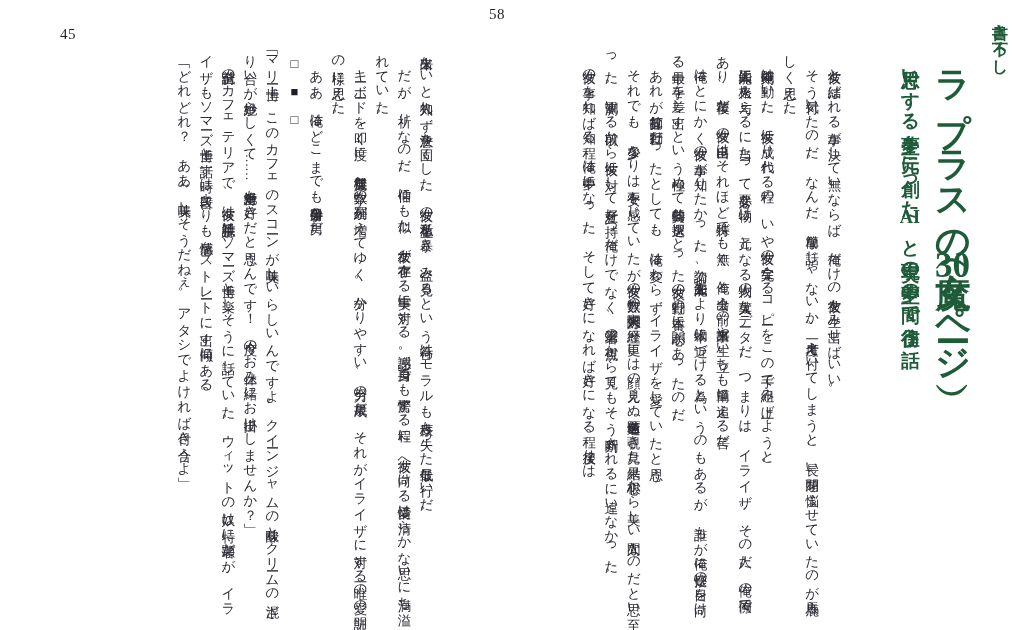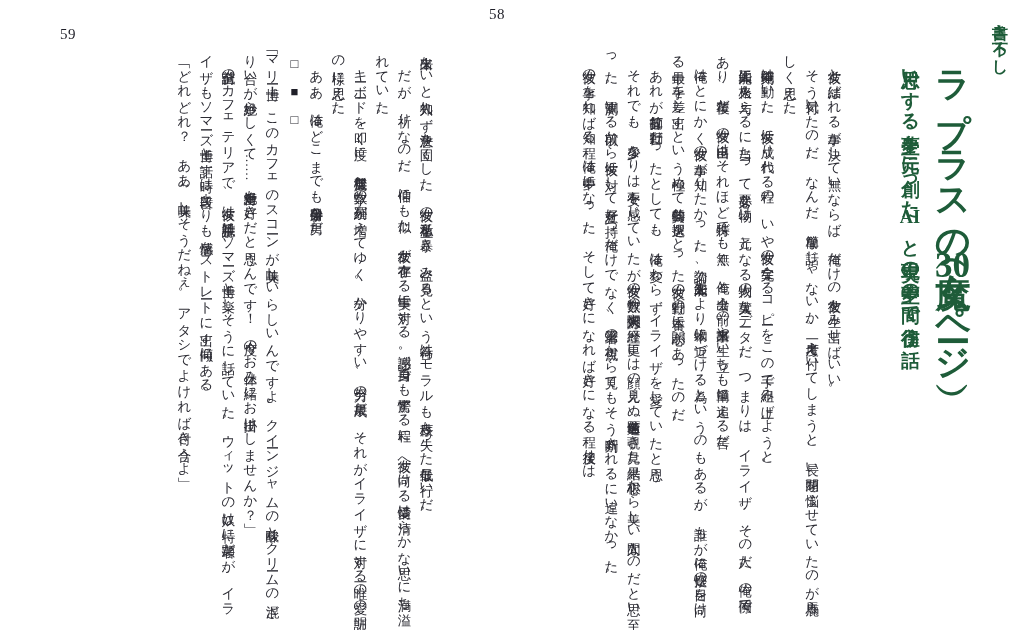--- a/index.html
+++ b/index.html
@@ -80,21 +80,21 @@
     font-size:13px;
     color:#1f1f28;
   }
 </style>
 </head>
 <body>
 
 <div id="spread">
 
   <div class="pagenum pn58">58</div>
-  <div class="pagenum pn59">59</div>
+  <div class="pagenum pn59">45</div>
 
   <div class="header">
     <div class="kakioroshi">書き下ろし</div>
     <h1 class="title"><span>ラプラスの魔女（</span><span class="tcy">30</span><span>ページ）</span></h1>
     <div class="subtitle"><span>片思いする夢主を元に創った</span><span class="tcy">AI</span><span>と現実の夢主の間で彷徨う話</span></div>
   </div>
 
   <div class="vbody body58">
     <p class="ind">彼女と結ばれる事が決して無いならば、俺だけの彼女を生み出せばいい。</p>
     <p class="ind">そう気付いたのだ。なんだ、簡単な話じゃないか。一度考え付いてしまうと、長い間頭を悩ませていたのが馬鹿らしく思えた。</p>

